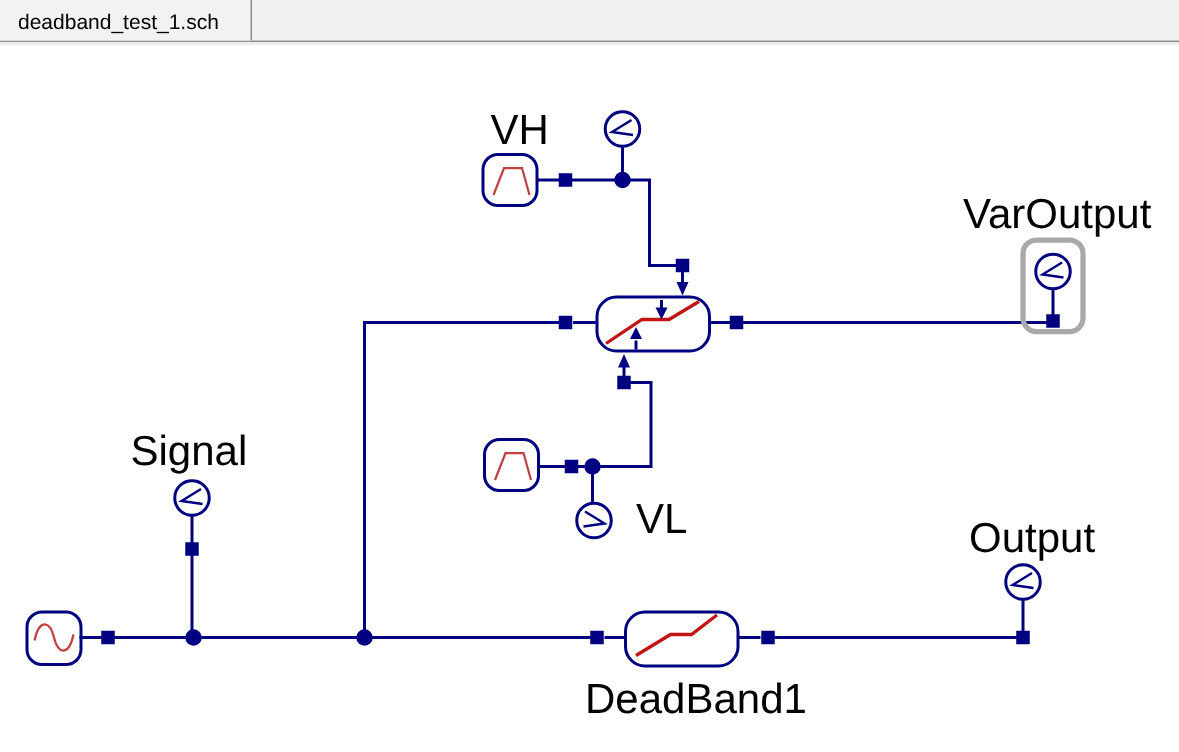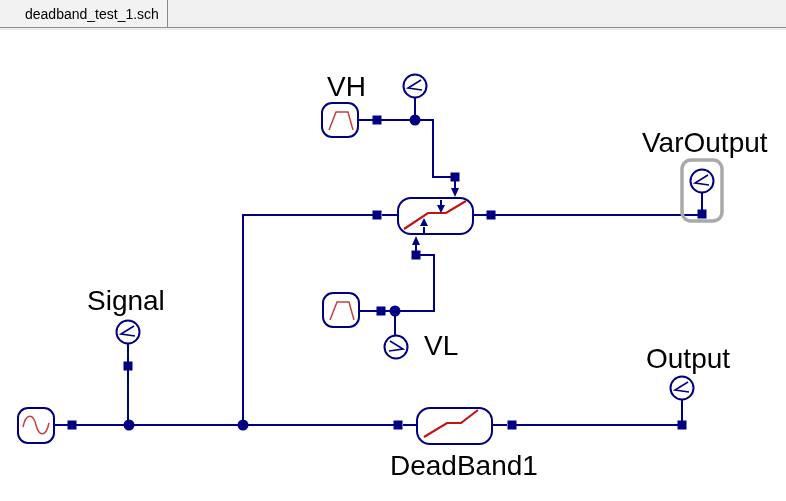--- a/index.html
+++ b/index.html
@@ -10,21 +10,21 @@
   .tabbar{
     position:absolute;left:0;top:0;width:786px;height:27px;
     background:#f0f0f0;border-bottom:1px solid #8f8f8f;
     box-shadow:0 2px 0 #ececec;
     display:flex;align-items:stretch;
   }
   .tab{
     width:168px;box-sizing:border-box;
     border-right:1px solid #8a8a8a;
     display:flex;align-items:center;
-    padding-left:25px;
+    padding-left:12px;
     font-size:14px;color:#000;background:#f2f2f2;
   }
   .canvas{
     position:absolute;left:0;top:30px;width:786px;height:486px;background:#ffffff;
   }
   svg{display:block;}
   svg text{
     font-family:"Liberation Sans",sans-serif;
     font-size:28px;fill:#000000;
   }

